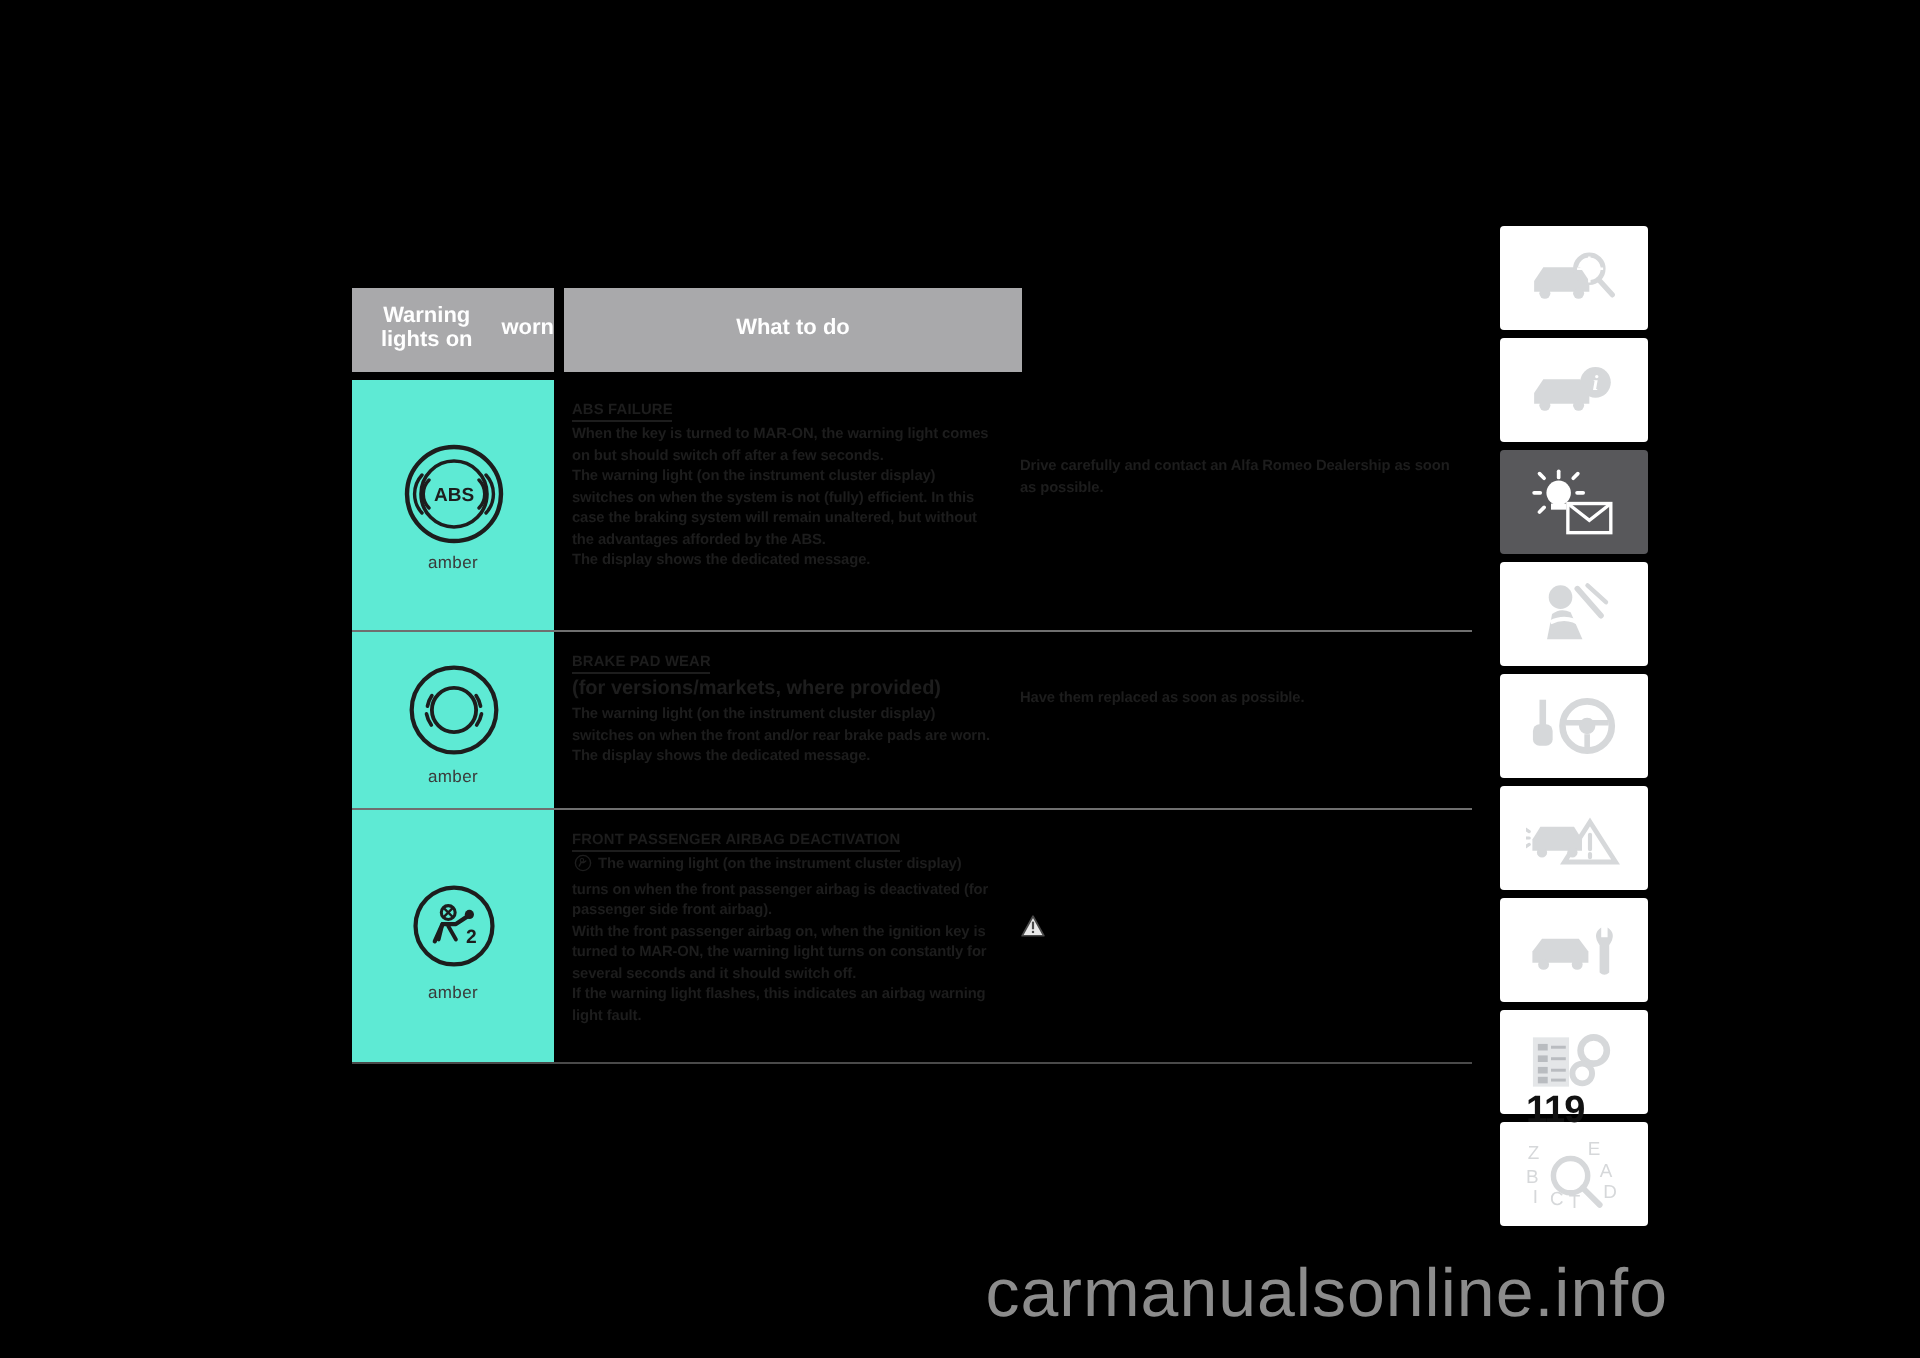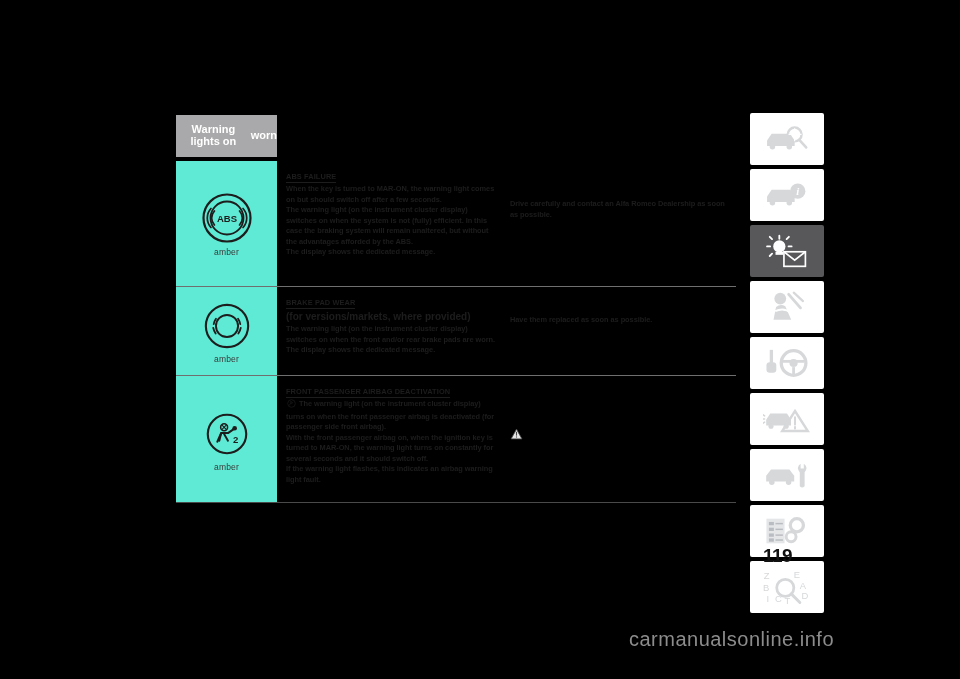--- a/index.html
+++ b/index.html
@@ -5,21 +5,21 @@
   html,body{margin:0;padding:0;}
   body{
     width:960px;height:679px;background:#000;overflow:hidden;
     font-family:"Liberation Sans","DejaVu Sans",sans-serif;
     position:relative;
   }
   .page{position:absolute;left:0;top:0;width:960px;height:679px;}
 
   
   .table{position:absolute;left:176px;top:115px;width:560px;}
-  .thead{display:flex;gap:5px;height:42px;}
+  .thead{display:flex;gap:5px;height:42px;margin-top:29px;}
   .th{
     background:#a9a9ab;color:#fff;font-weight:bold;font-size:11px;
     display:flex;align-items:center;justify-content:center;text-align:center;
     line-height:1.05;
   }
   .th.c1{width:101px;}
   .th.c2{width:219px;}
   .th.c3{width:229px;}
   .th.c1 span{display:block;}
 
@@ -57,35 +57,36 @@
   .tab::after{
     content:"";position:absolute;left:-5px;top:0;width:5px;height:52px;
     background:#000;
   }
   .pagenum{
     position:absolute;left:763px;top:545px;color:#111;font-size:19px;font-weight:bold;
     letter-spacing:-.5px;
   }
   .watermark{
     position:absolute;left:0;top:628px;width:840px;text-align:right;padding-right:6px;
-    box-sizing:border-box;color:#8c8c8c;font-size:20px;letter-spacing:.5px;
+    box-sizing:border-box;color:#8c8c8c;font-size:34px;letter-spacing:.5px;
   }
 </style>
 </head>
 <body>
 
 <div class="page">
 
   <div class="table">
 
     <div class="thead">
       <div class="th c1">
         <span>Warning lights on</span>
         <span>worn</span>
       </div>
+      <div class="th c3">What to do</div>
     </div>
 
     <div class="tbody">
 
       <div class="row" style="min-height:125px;">
         <div class="cell-icon">
           <svg width="52" height="52" viewBox="0 0 52 52">
             <circle cx="26" cy="26" r="23.5" fill="none" stroke="#1d1d1d" stroke-width="2.2"></circle>
             <circle cx="26" cy="26" r="16.5" fill="none" stroke="#1d1d1d" stroke-width="1.8"></circle>
             <text x="26" y="29.5" font-family="Liberation Sans, sans-serif" font-size="9.5" font-weight="bold" fill="#1d1d1d" text-anchor="middle">ABS</text>

